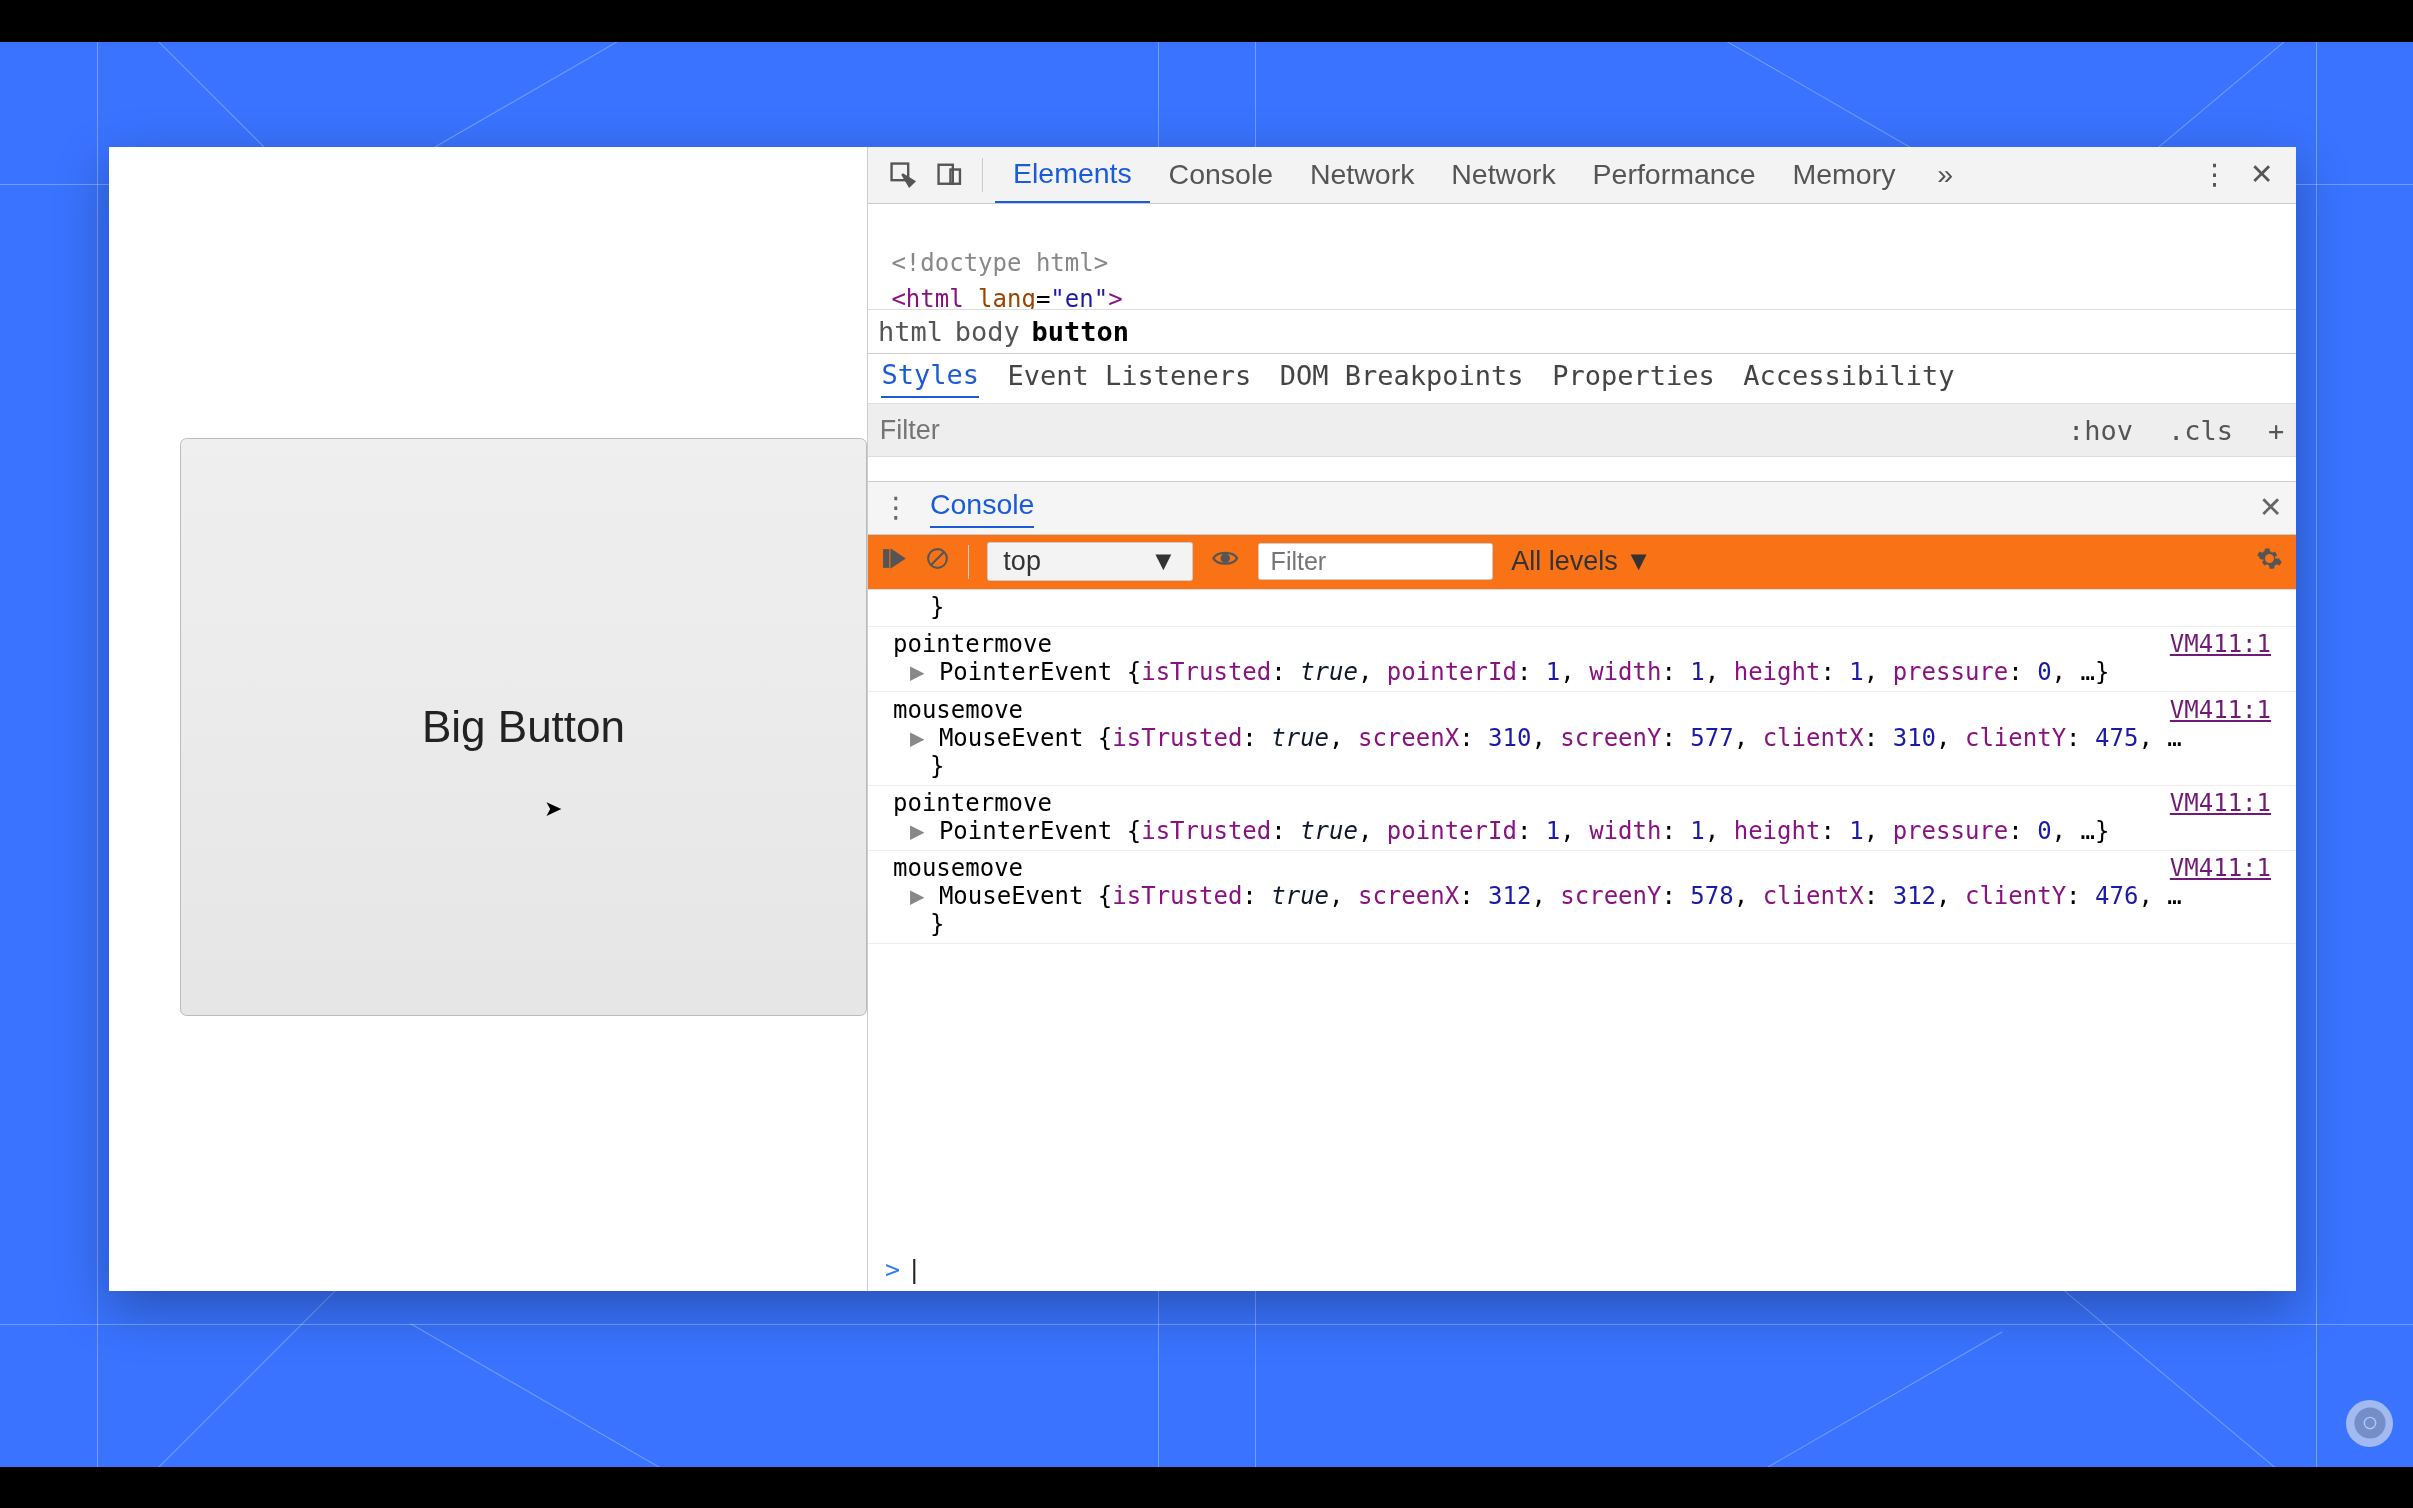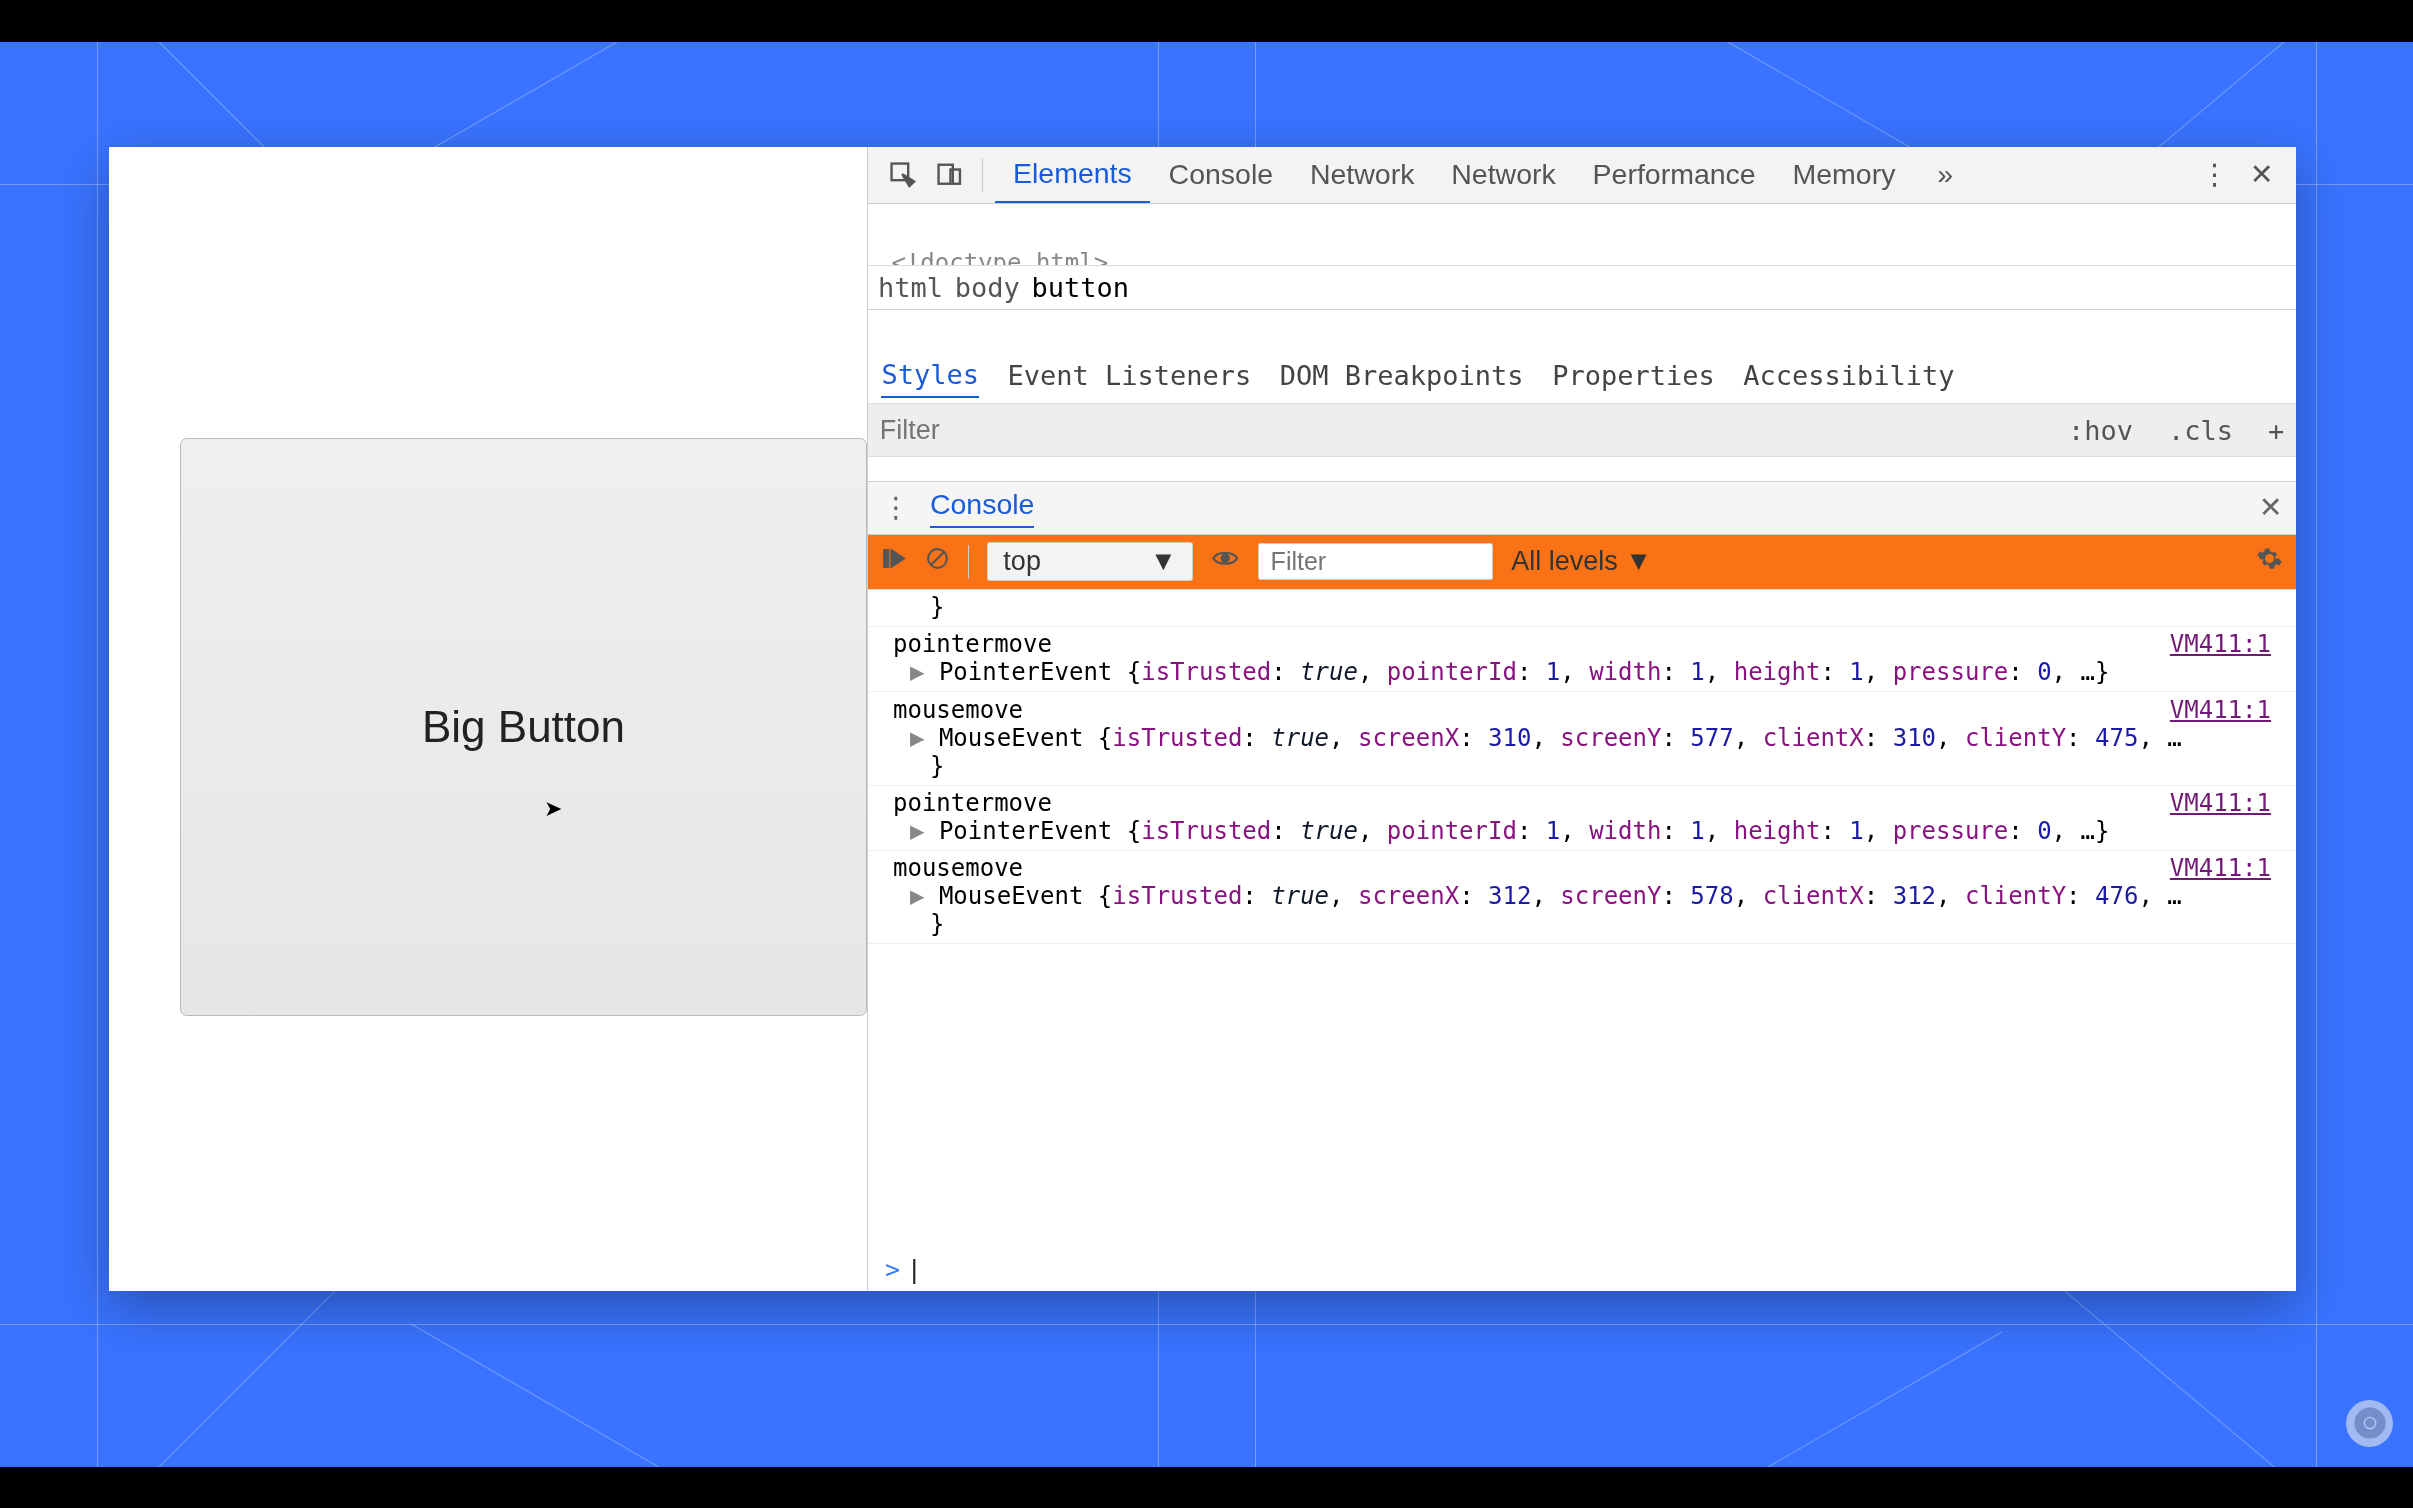--- a/index.html
+++ b/index.html
@@ -129,31 +129,30 @@
     border-bottom:0.8px solid #ccc;
     display:flex;
     align-items:center;
     padding: 0 10px;
     gap: 11.7px;
     font-size: 27px;
     color:#555;
     background:#fff;
   }
   .breadcrumb span{cursor:pointer;}
-  .breadcrumb span.active{ color:#000;}
+  .breadcrumb span.active{ color:#000;font-weight:bold;}
   .styles-tabs {
     height: 49px;
     display:flex;
     align-items:center;
     padding:0 13.4px;
     gap: 28.5px;
     font-size: 27px;
     color:#444;
     background:#fff;
-    margin-top:44px;
   }
   .styles-tabs .stab{cursor:pointer; padding-bottom:6.7px;}
   .styles-tabs .stab.active{color:#1a5bd9;border-bottom:2.5px solid #1a5bd9;}
   .filter-row{
     display:flex;
     align-items:center;
     height:54px;
     border-top:0.8px solid #ddd;
     border-bottom:0.8px solid #ddd;
     background:#eee;

